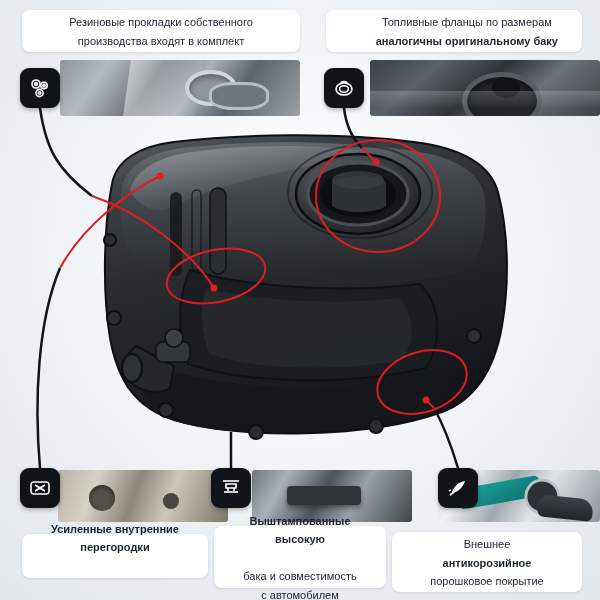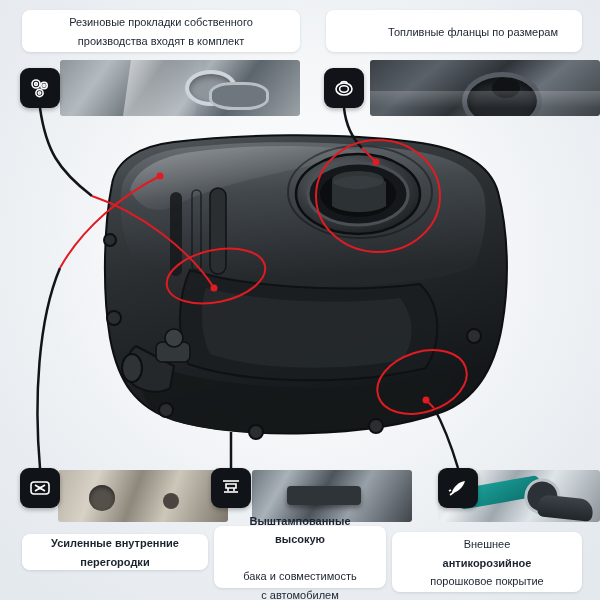--- a/index.html
+++ b/index.html
@@ -363,24 +363,25 @@
   <div class="card" style="left:22px; top:10px; width:278px; height:42px;">
     <p>
       <span class="t">Резиновые прокладки собственного</span><br>
       <span class="t">производства входят в комплект</span>
     </p>
   </div>
 
   <div class="card" style="left:326px; top:10px; width:256px; height:42px;justify-content:flex-end;">
     <p>
       <span class="t">Топливные фланцы по размерам</span><br>
+      <span class="t b">аналогичны оригинальному баку</span>
     </p>
   </div>
 
-  <div class="card" style="left:22px; top:534px; width:186px; height:36px;">
+  <div class="card" style="left:22px; top:534px; width:186px; height:44px;align-items:flex-end;">
     <p>
       <span class="t b">Усиленные внутренние</span><br>
       <span class="t b">перегородки</span>
     </p>
   </div>
 
   <div class="card" style="left:214px; top:526px; width:172px; height:62px;">
     <p>
       <span class="t b">Выштампованные высокую</span><br>
       <br>

